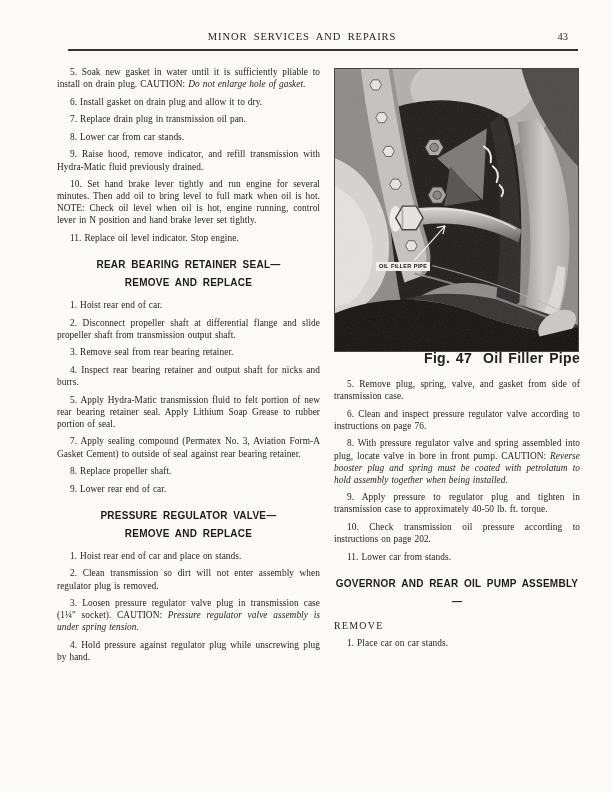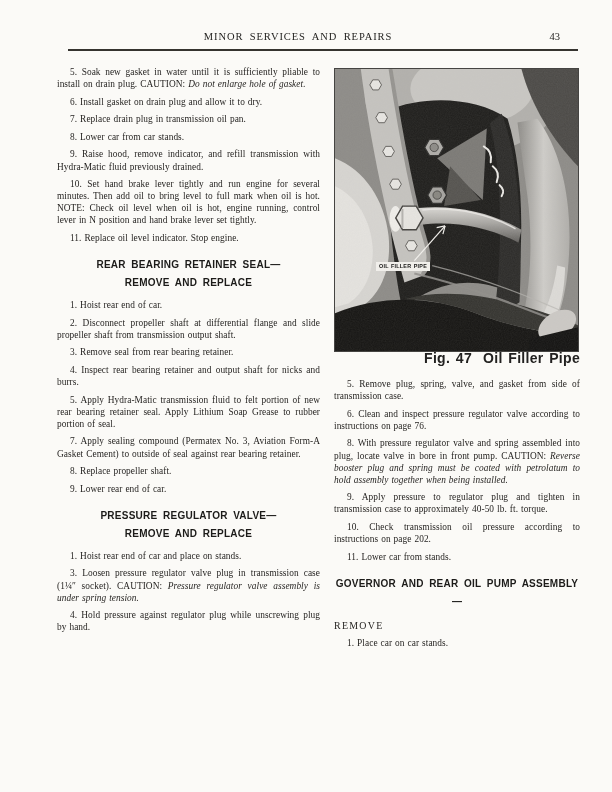--- a/index.html
+++ b/index.html
@@ -1,19 +1,19 @@
 <!DOCTYPE html>
 <html><head>
 <meta charset="utf-8">
 <style>
   html,body{margin:0;padding:0;background:#e8e6e2;}
   .page{position:relative;width:612px;height:792px;background:#fbfaf7;color:#211f1d;
         font-family:"Liberation Serif",serif;overflow:hidden;}
   
-  .pg-header{position:absolute;left:0;right:16px;top:31px;height:16px;}
+  .pg-header{position:absolute;left:0;right:8px;top:31px;height:16px;}
   .pg-title{position:absolute;left:0;right:0;text-align:center;font-size:10.5px;
             letter-spacing:0.9px;word-spacing:3px;color:#252422;}
   .pg-num{position:absolute;right:36px;top:0;font-size:10.5px;color:#252422;}
   .rule{position:absolute;left:68px;right:34px;top:49px;height:1.6px;background:#35332f;}
   
   .col{position:absolute;font-size:9.35px;line-height:12.1px;text-align:justify;
        letter-spacing:0.05px;word-spacing:0.6px;}
   .col-left{left:57px;top:66px;width:263px;}
   .col-right{left:334px;top:68px;width:246px;}
   .col p{margin:5.5px 0 0 0;text-indent:13px;}
@@ -69,20 +69,21 @@
     <p><span>5. Apply Hydra-Matic transmission fluid to felt portion of new rear bearing retainer seal. Apply Lithium Soap Grease to rubber portion of seal.</span></p>
     <p><span>7. Apply sealing compound (Permatex No. 3, Aviation Form-A Gasket Cement) to outside of seal against rear bearing retainer.</span></p>
     <p><span>8. Replace propeller shaft.</span></p>
     <p><span>9. Lower rear end of car.</span></p>
 
     <div class="sec-head">
       <div>PRESSURE REGULATOR VALVE—</div>
       <div>REMOVE AND REPLACE</div>
     </div>
     <p><span>1. Hoist rear end of car and place on stands.</span></p>
+    <p><span>2. Clean transmission so dirt will not enter assembly when regulator plug is removed.</span></p>
     <p><span>3. Loosen pressure regulator valve plug in transmission case (1¼″ socket). CAUTION: </span><em>Pressure regulator valve assembly is under spring tension.</em></p>
     <p><span>4. Hold pressure against regulator plug while unscrewing plug by hand.</span></p>
   </div>
 
   <div class="col col-right">
 
     <figure class="fig">
       <div class="photo">
         <svg viewBox="0 0 245 284" preserveAspectRatio="none">
           <defs>

